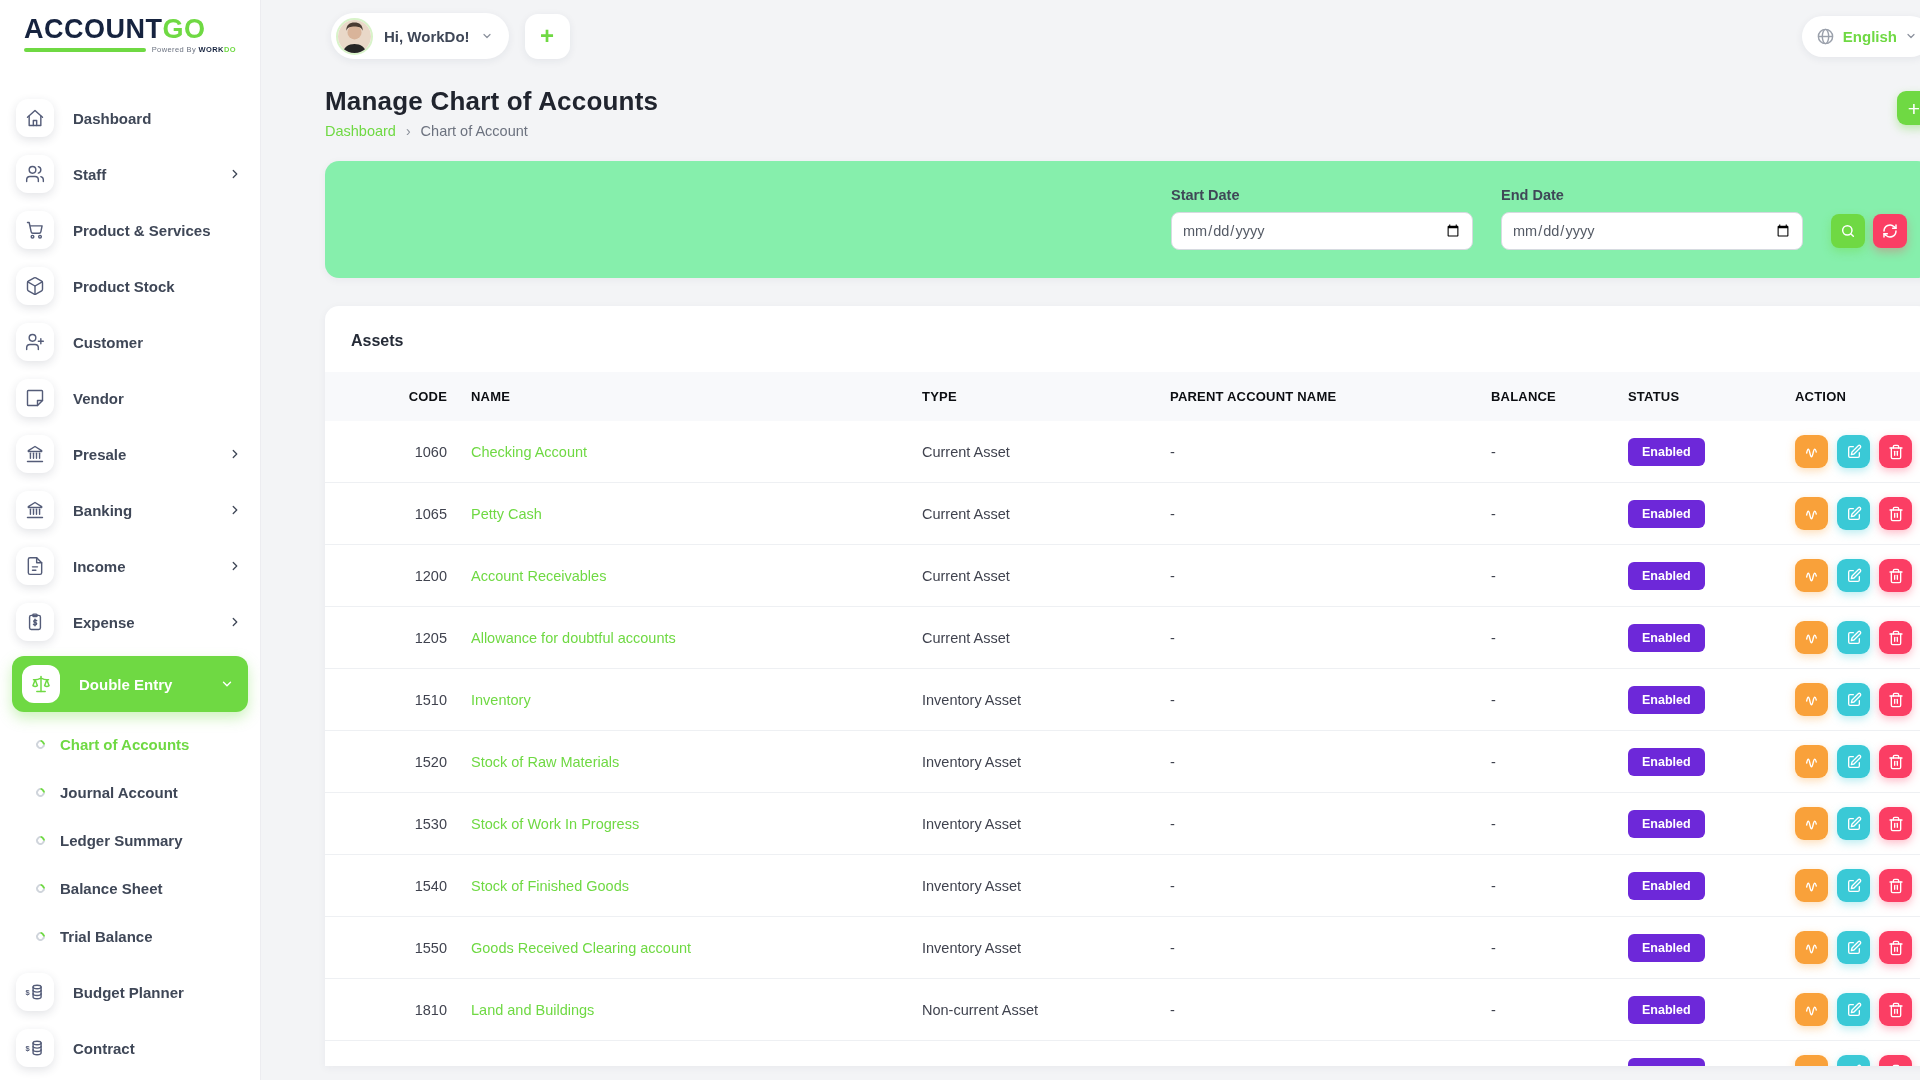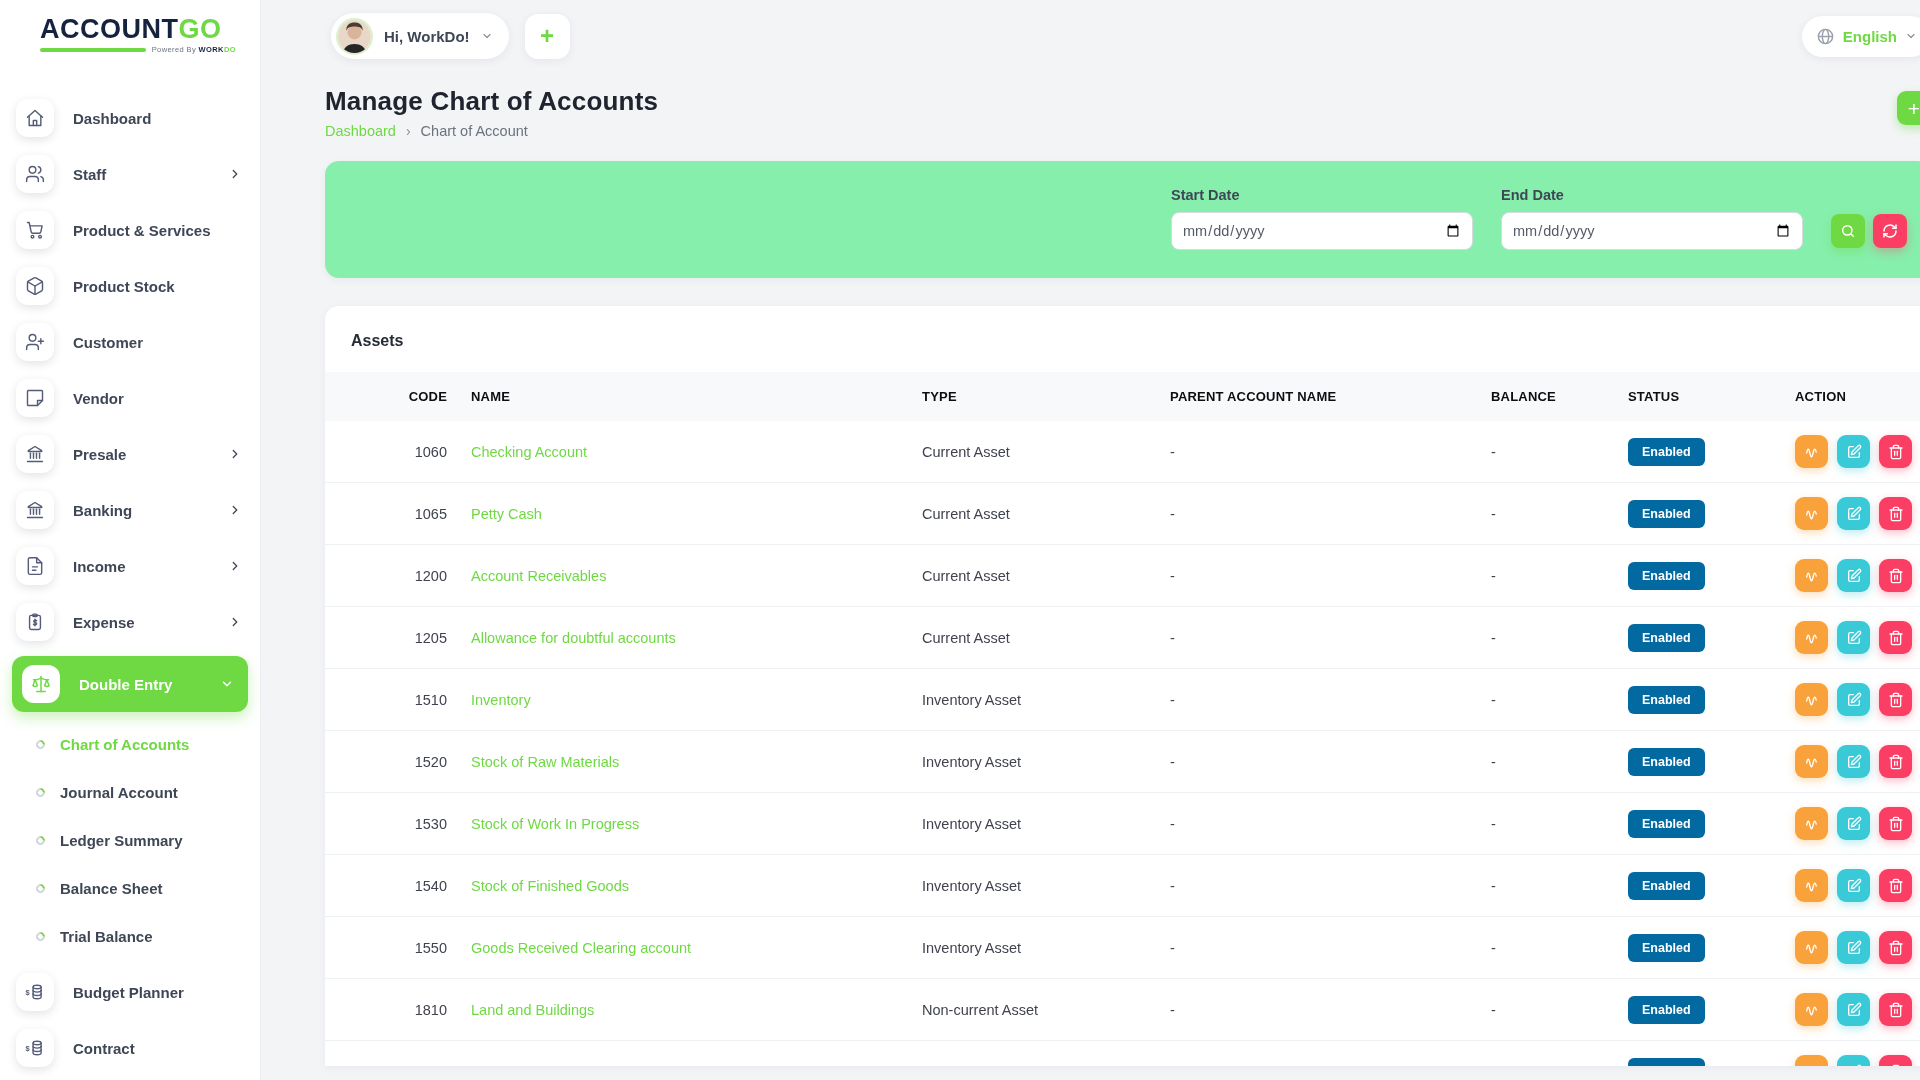--- a/index.html
+++ b/index.html
@@ -3,21 +3,21 @@
 <meta charset="utf-8">
 <style>
   * { margin:0; padding:0; box-sizing:border-box; }
   html,body { width:1920px; height:1080px; overflow:hidden; background:#f3f4f6;
               font-family:"Liberation Sans","DejaVu Sans",sans-serif; }
   .app { display:flex; height:100%; }
 
   
   .sidebar { width:260px; min-width:260px; background:#fff; height:100%;
              box-shadow:1px 0 0 #ececf0; display:flex; flex-direction:column; }
-  .logo-wrap { height:72px; padding:14px 24px 0 40px; }
+  .logo-wrap { height:72px; padding:14px 24px 0 24px; }
   .logo-text { font-size:27px; font-weight:800; letter-spacing:.5px; color:#16233f; line-height:30px; }
   .logo-text .go { color:#6fd943; }
   .logo-sub { display:flex; align-items:center; gap:6px; margin-top:1px; }
   .logo-bar { height:4px; flex:1; background:#6fd943; border-radius:2px; }
   .logo-powered { font-size:7.5px; letter-spacing:.4px; color:#6b7280; white-space:nowrap; }
   .logo-powered b { color:#16233f; } .logo-powered .go { color:#6fd943; font-weight:700; }
 
   .side-nav { flex:1; overflow:hidden; padding:18px 0 0 0; }
   .side-item { height:56px; display:flex; align-items:center; gap:19px; padding:0 18px 0 16px; cursor:pointer; }
   .tile { width:38px; height:38px; min-width:38px; background:#fff; border-radius:12px;
@@ -85,21 +85,21 @@
   .table-card { background:#fff; border-radius:14px 14px 0 0; box-shadow:0 2px 8px rgba(35,45,70,.05);
           padding-top:26px; height:760px; overflow:hidden; }
   .section-title { font-size:16px; font-weight:700; color:#252b37; padding:0 26px 22px; }
   table { width:100%; border-collapse:collapse; table-layout:fixed; }
   thead th { background:#f8f9fb; font-size:13px; font-weight:700; color:#0c0e12; text-align:left;
           padding:17px 12px; letter-spacing:.2px; }
   th:first-child, td:first-child { padding-left:26px;text-align:right; }
   tbody td { font-size:14.5px; color:#40434f; padding:14px 12px; border-top:1px solid #eef0f3; height:52px; }
   tbody tr:first-child td { border-top:none; }
   .name-link { color:#6fd943; text-decoration:none; cursor:pointer; }
-  .badge { display:inline-block; background:#0369a1; color:#fff; font-size:12.5px; font-weight:600;
+  .badge { display:inline-block; background:#6d28d9; color:#fff; font-size:12.5px; font-weight:600;
           padding:7px 14px; border-radius:6px; }
   .actions { display:flex; gap:9px; }
   .act-btn { width:33px; height:33px; border:none; border-radius:9px; display:flex; align-items:center;
           justify-content:center; cursor:pointer; color:#fff; }
   .act-btn svg { width:16px; height:16px; }
   .act-orange { background:#f9a13a; box-shadow:0 3px 8px rgba(249,161,58,.35); }
   .act-teal { background:#3ac9d6; box-shadow:0 3px 8px rgba(58,201,214,.35); }
   .act-pink { background:#fb3e64; box-shadow:0 3px 8px rgba(251,62,100,.35); }
 </style>
 </head>

